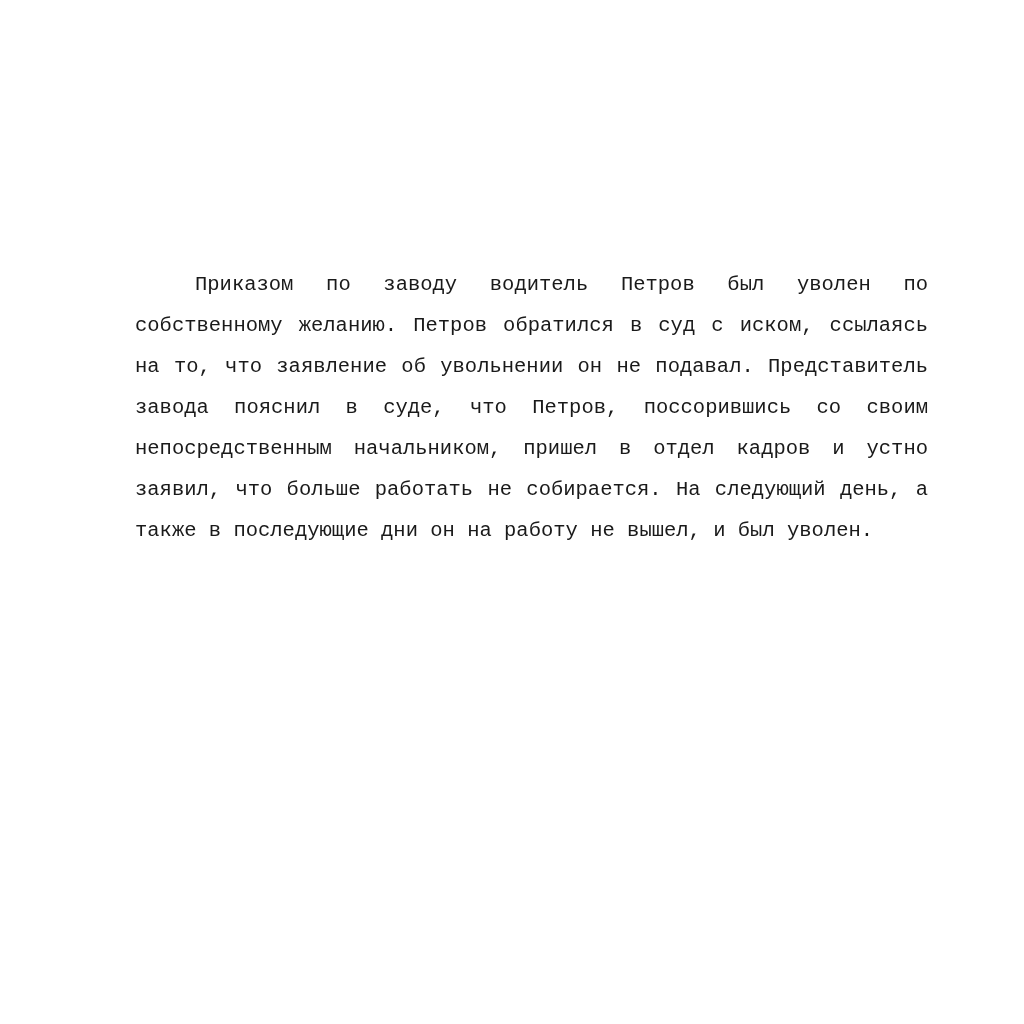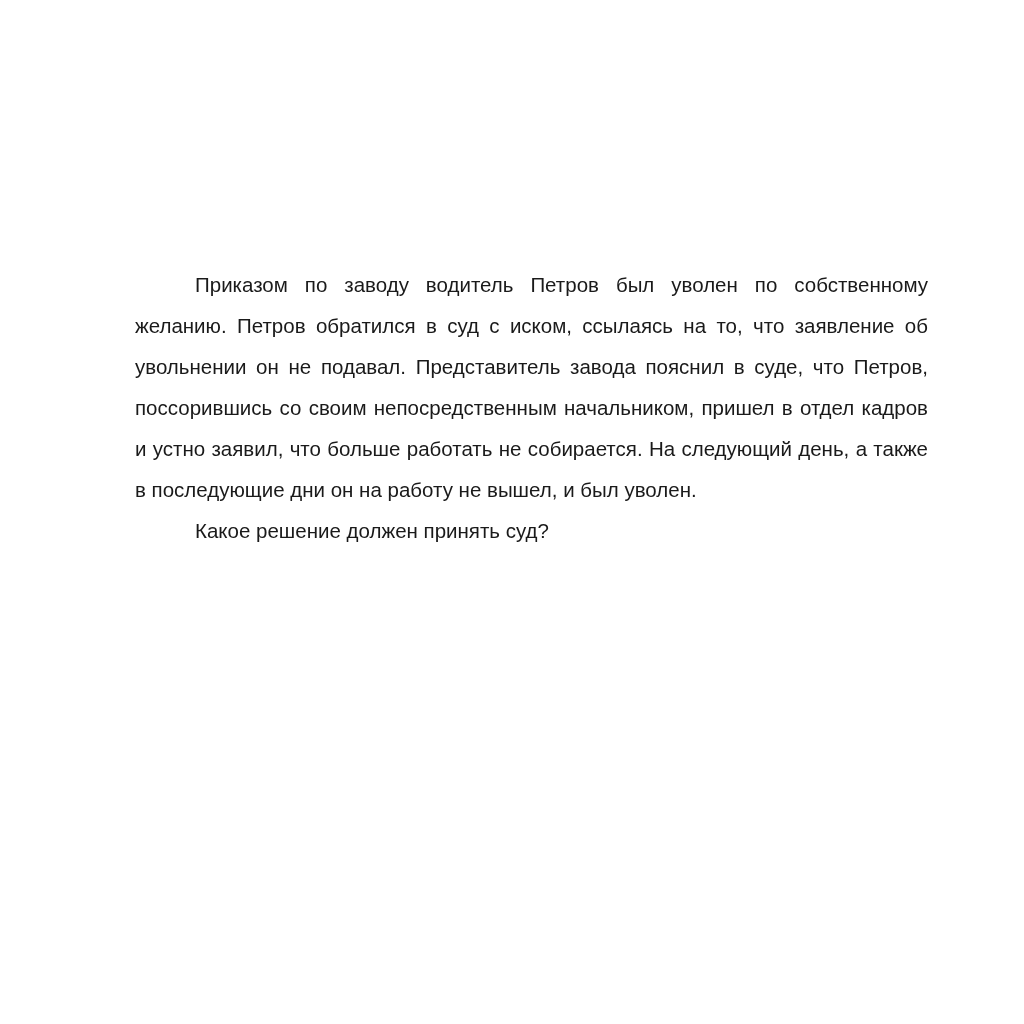--- a/index.html
+++ b/index.html
@@ -14,33 +14,32 @@
       position: relative;
       width: 1024px;
       height: 1024px;
       background: #ffffff;
     }
     .text-block {
       position: absolute;
       left: 135px;
       top: 264px;
       width: 793px;
-      font-family: Liberation Sans, sans-serif;
+      font-family: Liberation Mono, monospace;
       font-size: 20.5px;
       line-height: 41px;
       color: #1a1a1a;
     }
     .para {
       margin: 0;
       text-indent: 60px;
       text-align: justify;
       text-align-last: left;
     }
   </style>
 </head>
 <body>
 
 <div class="page">
   <div class="text-block">
     <p class="para">Приказом по заводу водитель Петров был уволен по собственному желанию. Петров обратился в суд с иском, ссылаясь на то, что заявление об увольнении он не подавал. Представитель завода пояснил в суде, что Петров, поссорившись со своим непосредственным начальником, пришел в отдел кадров и устно заявил, что больше работать не собирается. На следующий день, а также в последующие дни он на работу не вышел, и был уволен.</p>
-    <p class="para">Какое решение должен принять суд?</p>
   </div>
 </div>
 
 </body></html>

